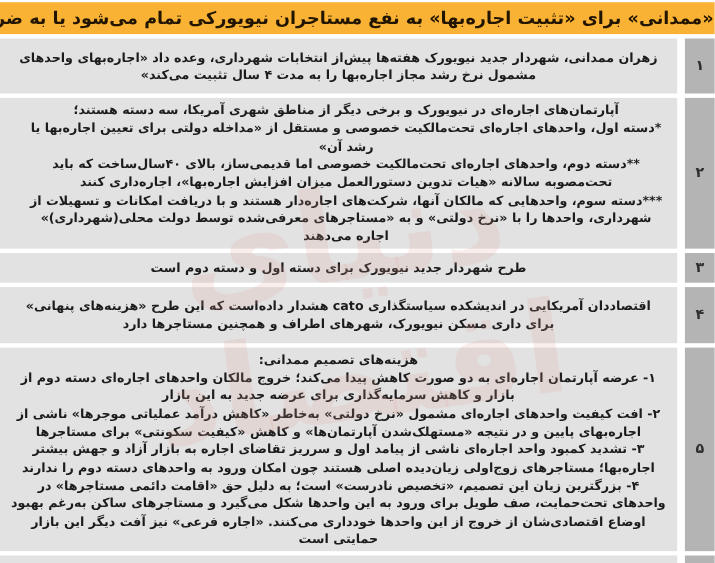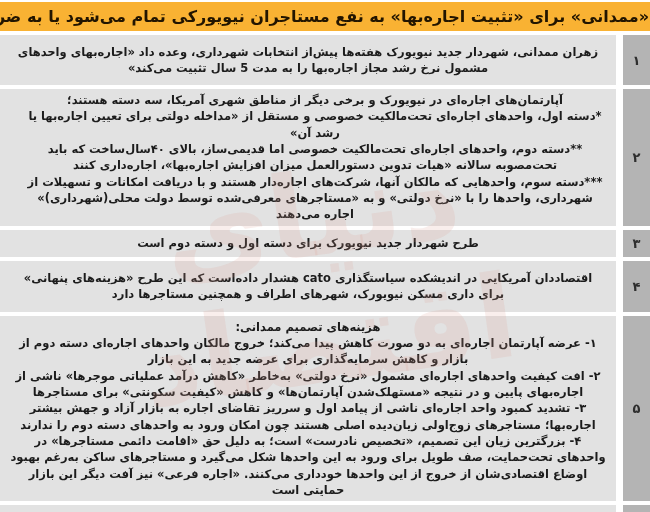--- a/index.html
+++ b/index.html
@@ -68,21 +68,21 @@
   <header class="header">
     <span class="title">تصمیم «ممدانی» برای «تثبیت اجاره‌بها» به نفع مستاجران نیویورکی تمام می‌شود یا به ضرر آنها؟</span>
   </header>
 
   <div class="watermark">دنیای اقتصاد</div>
 
   <main class="rows">
 
     <section class="row row-1">
       <div class="num">۱</div>
-      <div class="content">زهران ممدانی، شهردار جدید نیویورک هفته‌ها پیش‌از انتخابات شهرداری، وعده داد «اجاره‌بهای واحدهای مشمول نرخ رشد مجاز اجاره‌بها را به مدت 5 سال تثبیت می‌کند»</div>
+      <div class="content">زهران ممدانی، شهردار جدید نیویورک هفته‌ها پیش‌از انتخابات شهرداری، وعده داد «اجاره‌بهای واحدهای مشمول نرخ رشد مجاز اجاره‌بها را به مدت ۴ سال تثبیت می‌کند»</div>
     </section>
 
     <section class="row row-2">
       <div class="num">۲</div>
       <div class="content">آپارتمان‌های اجاره‌ای در نیویورک و برخی دیگر از مناطق شهری آمریکا، سه دسته هستند؛
 *دسته اول، واحدهای اجاره‌ای تحت‌مالکیت خصوصی و مستقل از «مداخله دولتی برای تعیین اجاره‌بها یا رشد آن»
 **دسته دوم، واحدهای اجاره‌ای تحت‌مالکیت خصوصی اما قدیمی‌ساز، بالای ۴۰سال‌ساخت که باید تحت‌مصوبه سالانه «هیات تدوین دستورالعمل میزان افزایش اجاره‌بها»، اجاره‌داری کنند
 ***دسته سوم، واحدهایی که مالکان آنها، شرکت‌های اجاره‌دار هستند و با دریافت امکانات و تسهیلات از شهرداری، واحدها را با «نرخ دولتی» و به «مستاجرهای معرفی‌شده توسط دولت محلی(شهرداری)» اجاره می‌دهند</div>
     </section>
 

